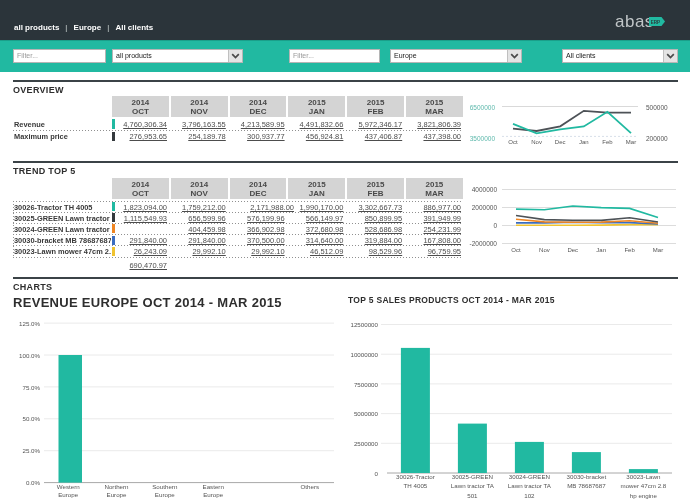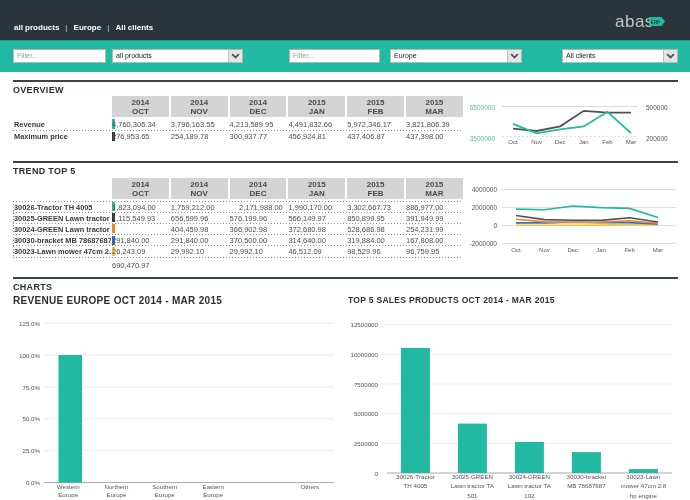--- a/index.html
+++ b/index.html
@@ -1,20 +1,20 @@
 <!DOCTYPE html>
 <html><head><meta charset="utf-8">
 <style>
 html,body{margin:0;padding:0;}
 body{width:690px;height:500px;background:#ffffff;font-family:"Liberation Sans",sans-serif;position:relative;overflow:hidden;}
 .a{position:absolute;}
 .hl{position:absolute;height:2px;background:#3b4347;left:13px;width:665px;}
 .sect{position:absolute;left:13px;font-size:9px;font-weight:bold;color:#2e2e2e;letter-spacing:0.3px;}
 .hc{position:absolute;background:#d4d4d4;color:#4a4a4a;font-size:8px;font-weight:bold;text-align:center;line-height:9.5px;padding-top:1.5px;height:19.5px;}
-.num{position:absolute;font-size:7.5px;color:#4d4d4d;text-align:left;white-space:nowrap;}
+.num{position:absolute;font-size:7.5px;color:#4d4d4d;text-align:right;white-space:nowrap;text-decoration:underline;}
 .lbl{position:absolute;font-size:7.4px;font-weight:bold;color:#383838;white-space:nowrap;overflow:hidden;}
 .mb{position:absolute;width:2.5px;}
 .dot{position:absolute;height:1px;background-image:repeating-linear-gradient(to right,#909090 0,#909090 1px,transparent 1px,transparent 3px);}
 </style></head><body>
 
 <div class="a" style="left:0;top:0;width:690px;height:40px;background:#2b343a;"></div>
 <div class="a" style="left:22px;top:1.5px;font-size:16px;letter-spacing:0.5px;color:#2fbfa9;margin-top:48px;">SALES COCKPIT</div>
 <div class="a" style="left:14px;top:23px;font-size:8px;font-weight:bold;"><span style="color:#ffffff;">all products</span><span style="color:#9aa2a4;padding:0 6px;">|</span><span style="color:#ffffff;">Europe</span><span style="color:#9aa2a4;padding:0 6px;">|</span><span style="color:#ffffff;">All clients</span></div>
 <div class="a" style="left:615px;top:11.5px;font-size:17px;letter-spacing:0.5px;color:#c0c5c7;">abas</div>
 <svg class="a" style="left:649px;top:17px;" width="17" height="9" viewBox="0 0 17 9">
@@ -145,21 +145,21 @@
     <text x="179.6" y="72" font-size="6" fill="#555" text-anchor="middle" font-family="Liberation Sans">Feb</text>
     <text x="208" y="72" font-size="6" fill="#555" text-anchor="middle" font-family="Liberation Sans">Mar</text>
     <polyline points="66,45.3 94.4,45.2 122.8,45.2 151.2,45.1 179.6,44.6 208,44.6" fill="none" stroke="#f0c330" stroke-width="1.6"></polyline>
     <polyline points="66,42.9 94.4,42.9 122.8,42.2 151.2,42.7 179.6,42.6 208,44.0" fill="none" stroke="#3a6cc0" stroke-width="1.6"></polyline>
     <polyline points="66,39.3 94.4,41.9 122.8,42.2 151.2,42.1 179.6,40.7 208,43.2" fill="none" stroke="#ef8522" stroke-width="1.6"></polyline>
     <polyline points="66,35.5 94.4,39.6 122.8,40.3 151.2,40.4 179.6,37.8 208,42.0" fill="none" stroke="#4d5257" stroke-width="1.6"></polyline>
     <polyline points="66,29.1 94.4,29.7 122.8,26.0 151.2,27.6 179.6,28.4 208,37.5" fill="none" stroke="#21b9a1" stroke-width="1.6"></polyline>
   </svg>
 <div class="hl" style="top:277px;"></div>
 <div class="sect" style="top:281.5px;">CHARTS</div>
-<div class="sect" style="top:294.5px;font-size:10px;">REVENUE EUROPE OCT 2014 - MAR 2015</div>
+<div class="sect" style="top:294.5px;font-size:13px;">REVENUE EUROPE OCT 2014 - MAR 2015</div>
 <div class="sect" style="left:348px;top:294.5px;font-size:8.5px;">TOP 5 SALES PRODUCTS OCT 2014 - MAR 2015</div>
 <svg class="a" style="left:0;top:310px;" width="345" height="190" viewBox="0 0 345 190">
     <line x1="44" y1="13.1" x2="334" y2="13.1" stroke="#eaeaea" stroke-width="1"></line>
     <line x1="44" y1="45.0" x2="334" y2="45.0" stroke="#eaeaea" stroke-width="1"></line>
     <line x1="44" y1="76.9" x2="334" y2="76.9" stroke="#eaeaea" stroke-width="1"></line>
     <line x1="44" y1="108.8" x2="334" y2="108.8" stroke="#eaeaea" stroke-width="1"></line>
     <line x1="44" y1="140.7" x2="334" y2="140.7" stroke="#eaeaea" stroke-width="1"></line>
     <line x1="44" y1="172.6" x2="334" y2="172.6" stroke="#a8a8a8" stroke-width="1"></line>
     <text x="40" y="15.7" font-size="6.2" fill="#555" text-anchor="end" font-family="Liberation Sans">125.0%</text>
     <text x="40" y="47.6" font-size="6.2" fill="#555" text-anchor="end" font-family="Liberation Sans">100.0%</text>

